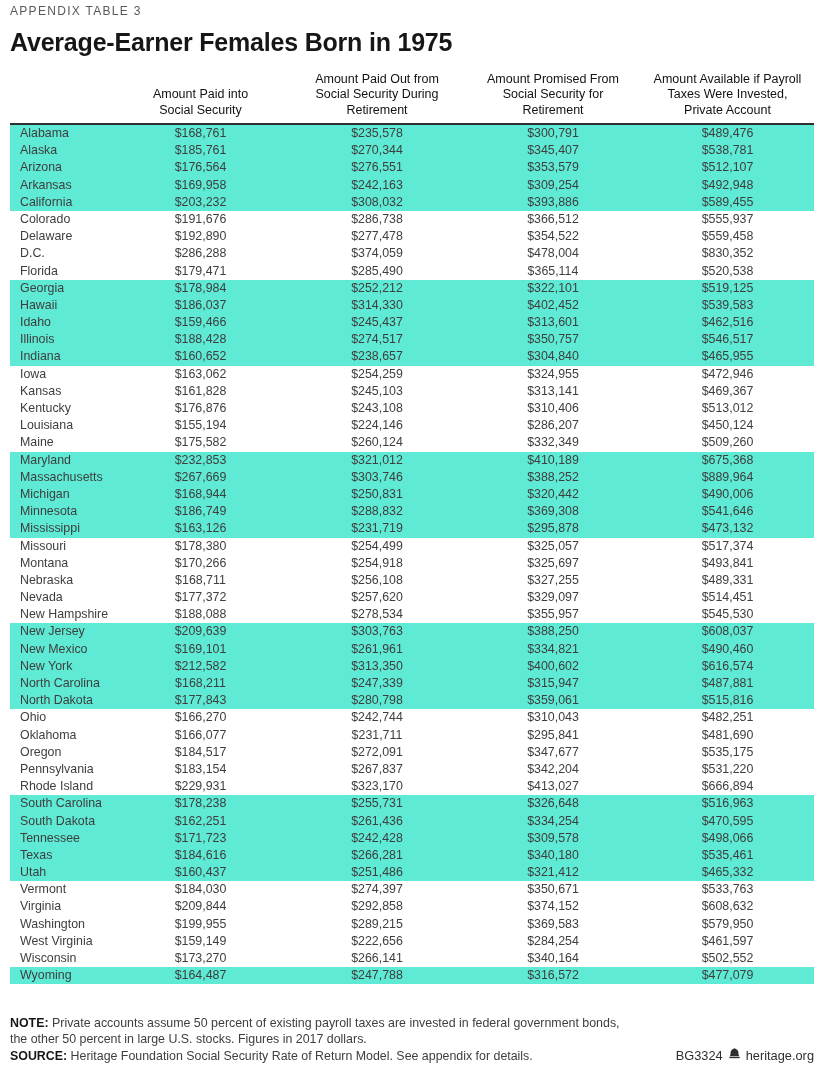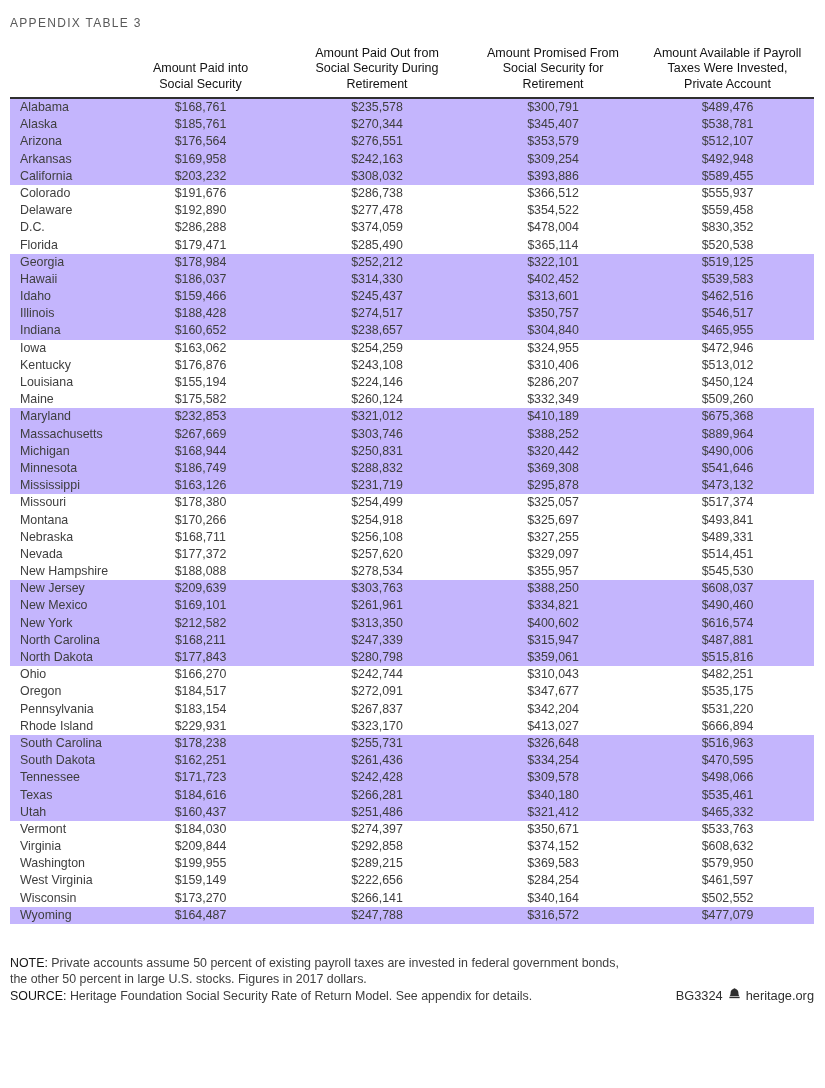--- a/index.html
+++ b/index.html
@@ -1,21 +1,21 @@
 <!DOCTYPE html>
 <html><head>
 <meta charset="utf-8">
 <style>
   html,body{margin:0;padding:0;}
   body{
     width:825px;height:1088px;overflow:hidden;background:#ffffff;
     font-family:"Liberation Sans",sans-serif;color:#3e3e3e;
     -webkit-font-smoothing:antialiased;
   }
-  .page{padding:16px 11px 0 10px;}
+  .page{padding:4px 11px 0 10px;}
   .eyebrow{
     font-size:12px;letter-spacing:1.3px;color:#595959;line-height:14px;
   }
   .title{
     font-size:25px;font-weight:bold;color:#161616;margin-top:10px;line-height:28px;
     letter-spacing:-0.2px;
   }
   .table{margin-top:14px;width:804px;}
   .thead{
     display:grid;grid-template-columns:102px 177px 176px 176px 173px;
@@ -23,36 +23,37 @@
   }
   .col-head{
     font-weight:normal;font-size:12.5px;line-height:15.5px;color:#121212;
     text-align:center;white-space:pre-line;
   }
   .tbody{width:804px;}
   .trow{
     display:grid;grid-template-columns:102px 177px 176px 176px 173px;
     height:17.2px;align-items:center;font-size:12.4px;line-height:17.2px;color:#3e3e3e;
   }
-  .trow.band{background:#c4b5fd;}
+  .trow.band{background:#5eead4;}
   .cell.state{padding-left:10px;white-space:nowrap;}
   .cell.val{text-align:center;white-space:nowrap;}
   .footer{margin-top:31px;font-size:12.4px;line-height:16px;color:#3e3e3e;}
   .note{white-space:pre-line;}
-  .b{font-weight:normal;color:#161616;}
+  .b{font-weight:bold;color:#161616;}
   .source-row{display:flex;justify-content:space-between;align-items:baseline;}
   .credit{display:inline-flex;align-items:center;gap:5px;color:#2f2f2f;font-size:12.8px;white-space:nowrap;margin-left:28px;}
   .bell{display:inline-block;vertical-align:middle;}
 </style>
 </head>
 <body>
 
 <div class="page">
 
   <div class="eyebrow">APPENDIX TABLE 3</div>
+  <div class="title">Average-Earner Females Born in 1975</div>
 
   <div class="table">
     <div class="thead">
       <div class="col-head"></div>
       <div class="col-head">Amount Paid into
 Social Security</div>
       <div class="col-head">Amount Paid Out from
 Social Security During
 Retirement</div>
       <div class="col-head">Amount Promised From
@@ -162,20 +163,27 @@
           <div class="cell val">$465,955</div>
         </div>
         <div class="trow">
           <div class="cell state">Iowa</div>
           <div class="cell val">$163,062</div>
           <div class="cell val">$254,259</div>
           <div class="cell val">$324,955</div>
           <div class="cell val">$472,946</div>
         </div>
         <div class="trow">
+          <div class="cell state">Kansas</div>
+          <div class="cell val">$161,828</div>
+          <div class="cell val">$245,103</div>
+          <div class="cell val">$313,141</div>
+          <div class="cell val">$469,367</div>
+        </div>
+        <div class="trow">
           <div class="cell state">Kentucky</div>
           <div class="cell val">$176,876</div>
           <div class="cell val">$243,108</div>
           <div class="cell val">$310,406</div>
           <div class="cell val">$513,012</div>
         </div>
         <div class="trow">
           <div class="cell state">Louisiana</div>
           <div class="cell val">$155,194</div>
           <div class="cell val">$224,146</div>
@@ -293,20 +301,27 @@
           <div class="cell val">$280,798</div>
           <div class="cell val">$359,061</div>
           <div class="cell val">$515,816</div>
         </div>
         <div class="trow">
           <div class="cell state">Ohio</div>
           <div class="cell val">$166,270</div>
           <div class="cell val">$242,744</div>
           <div class="cell val">$310,043</div>
           <div class="cell val">$482,251</div>
+        </div>
+        <div class="trow">
+          <div class="cell state">Oklahoma</div>
+          <div class="cell val">$166,077</div>
+          <div class="cell val">$231,711</div>
+          <div class="cell val">$295,841</div>
+          <div class="cell val">$481,690</div>
         </div>
         <div class="trow">
           <div class="cell state">Oregon</div>
           <div class="cell val">$184,517</div>
           <div class="cell val">$272,091</div>
           <div class="cell val">$347,677</div>
           <div class="cell val">$535,175</div>
         </div>
         <div class="trow">
           <div class="cell state">Pennsylvania</div>

